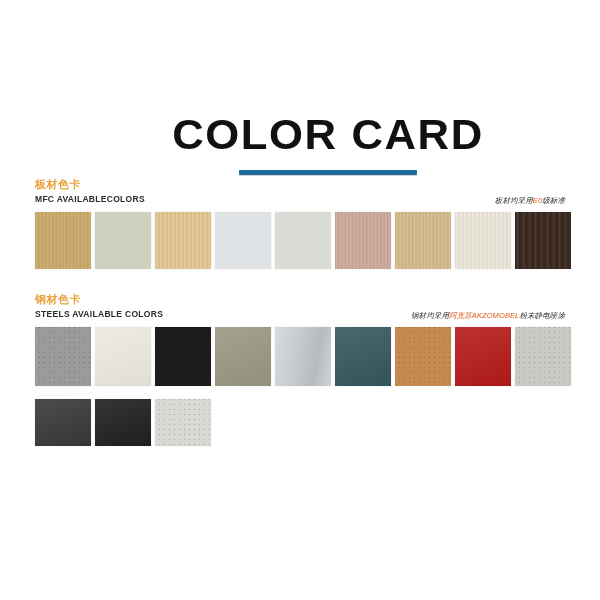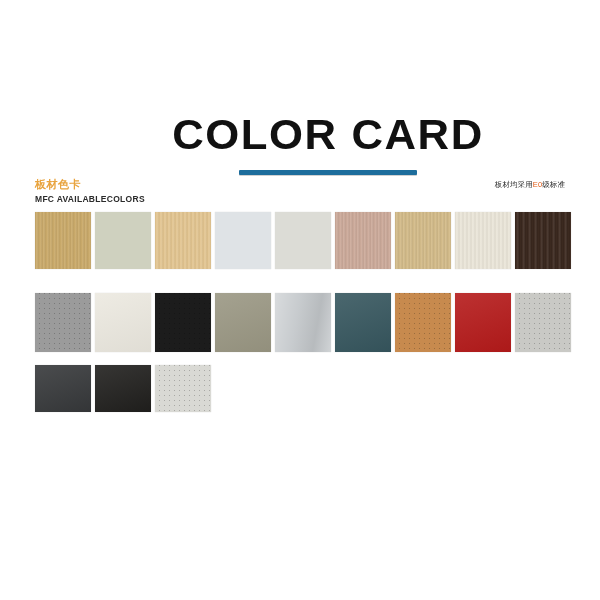--- a/index.html
+++ b/index.html
@@ -73,25 +73,26 @@
     top: 16px;
     font-size: 8.5px;
     font-weight: bold;
     color: #2b2b2b;
     letter-spacing: 0.3px;
     line-height: 11px;
   }
   .sec-note {
     position: absolute;
     right: 0;
-    top: 2px;
+    top: 18px;
     font-size: 7.5px;
     color: #2b2b2b;
     white-space: nowrap;
     letter-spacing: 0.1px;
+    font-style: italic;
   }
   .sec-note .hl {
     color: #e05a15;
   }
 
   
   .swatch-row {
     margin: 0 0 0 35px;
     display: flex;
     gap: 4px;
@@ -198,20 +199,25 @@
       <div class="swatch" title="pale-blue-white" style="background: rgb(223, 227, 230);"></div>
       <div class="swatch" title="light-warm-grey" style="background: rgb(220, 220, 214);"></div>
       <div class="swatch grain-v" title="rose-beige-wood" style="background: rgb(205, 171, 155);"></div>
       <div class="swatch grain-v" title="golden-oak" style="background: rgb(212, 188, 138);"></div>
       <div class="swatch grain-v-fine" title="white-wash-wood" style="background: rgb(234, 229, 216);"></div>
       <div class="swatch grain-v-strong" title="dark-walnut" style="background: rgb(61, 42, 32);"></div>
     </div>
 </div>
 
 <div class="section" id="section-steel">
+  <div class="section-head">
+    <div class="sec-title-cn">钢材色卡</div>
+    <div class="sec-title-en">STEELS AVAILABLE COLORS</div>
+    <div class="sec-note"><span>钢材均采用</span><span class="hl">阿克苏AKZOMOBEL</span><span>粉末静电喷涂</span></div>
+  </div>
   <div class="swatch-row steel" id="row-steel-0">
       <div class="swatch speckle" title="textured-grey" style="background: rgb(155, 155, 155);"></div>
       <div class="swatch matte" title="cream-white" style="background: rgb(236, 233, 224);"></div>
       <div class="swatch speckle" title="black-textured" style="background: rgb(28, 28, 28);"></div>
       <div class="swatch matte" title="warm-olive-grey" style="background: rgb(154, 151, 131);"></div>
       <div class="swatch sheen" title="light-silver" style="background: rgb(197, 201, 204);"></div>
       <div class="swatch matte" title="dark-teal" style="background: rgb(54, 86, 94);"></div>
       <div class="swatch speckle" title="copper-orange" style="background: rgb(199, 138, 78);"></div>
       <div class="swatch matte" title="signal-red" style="background: rgb(181, 26, 26);"></div>
       <div class="swatch speckle" title="silver-speckle" style="background: rgb(201, 201, 197);"></div>

